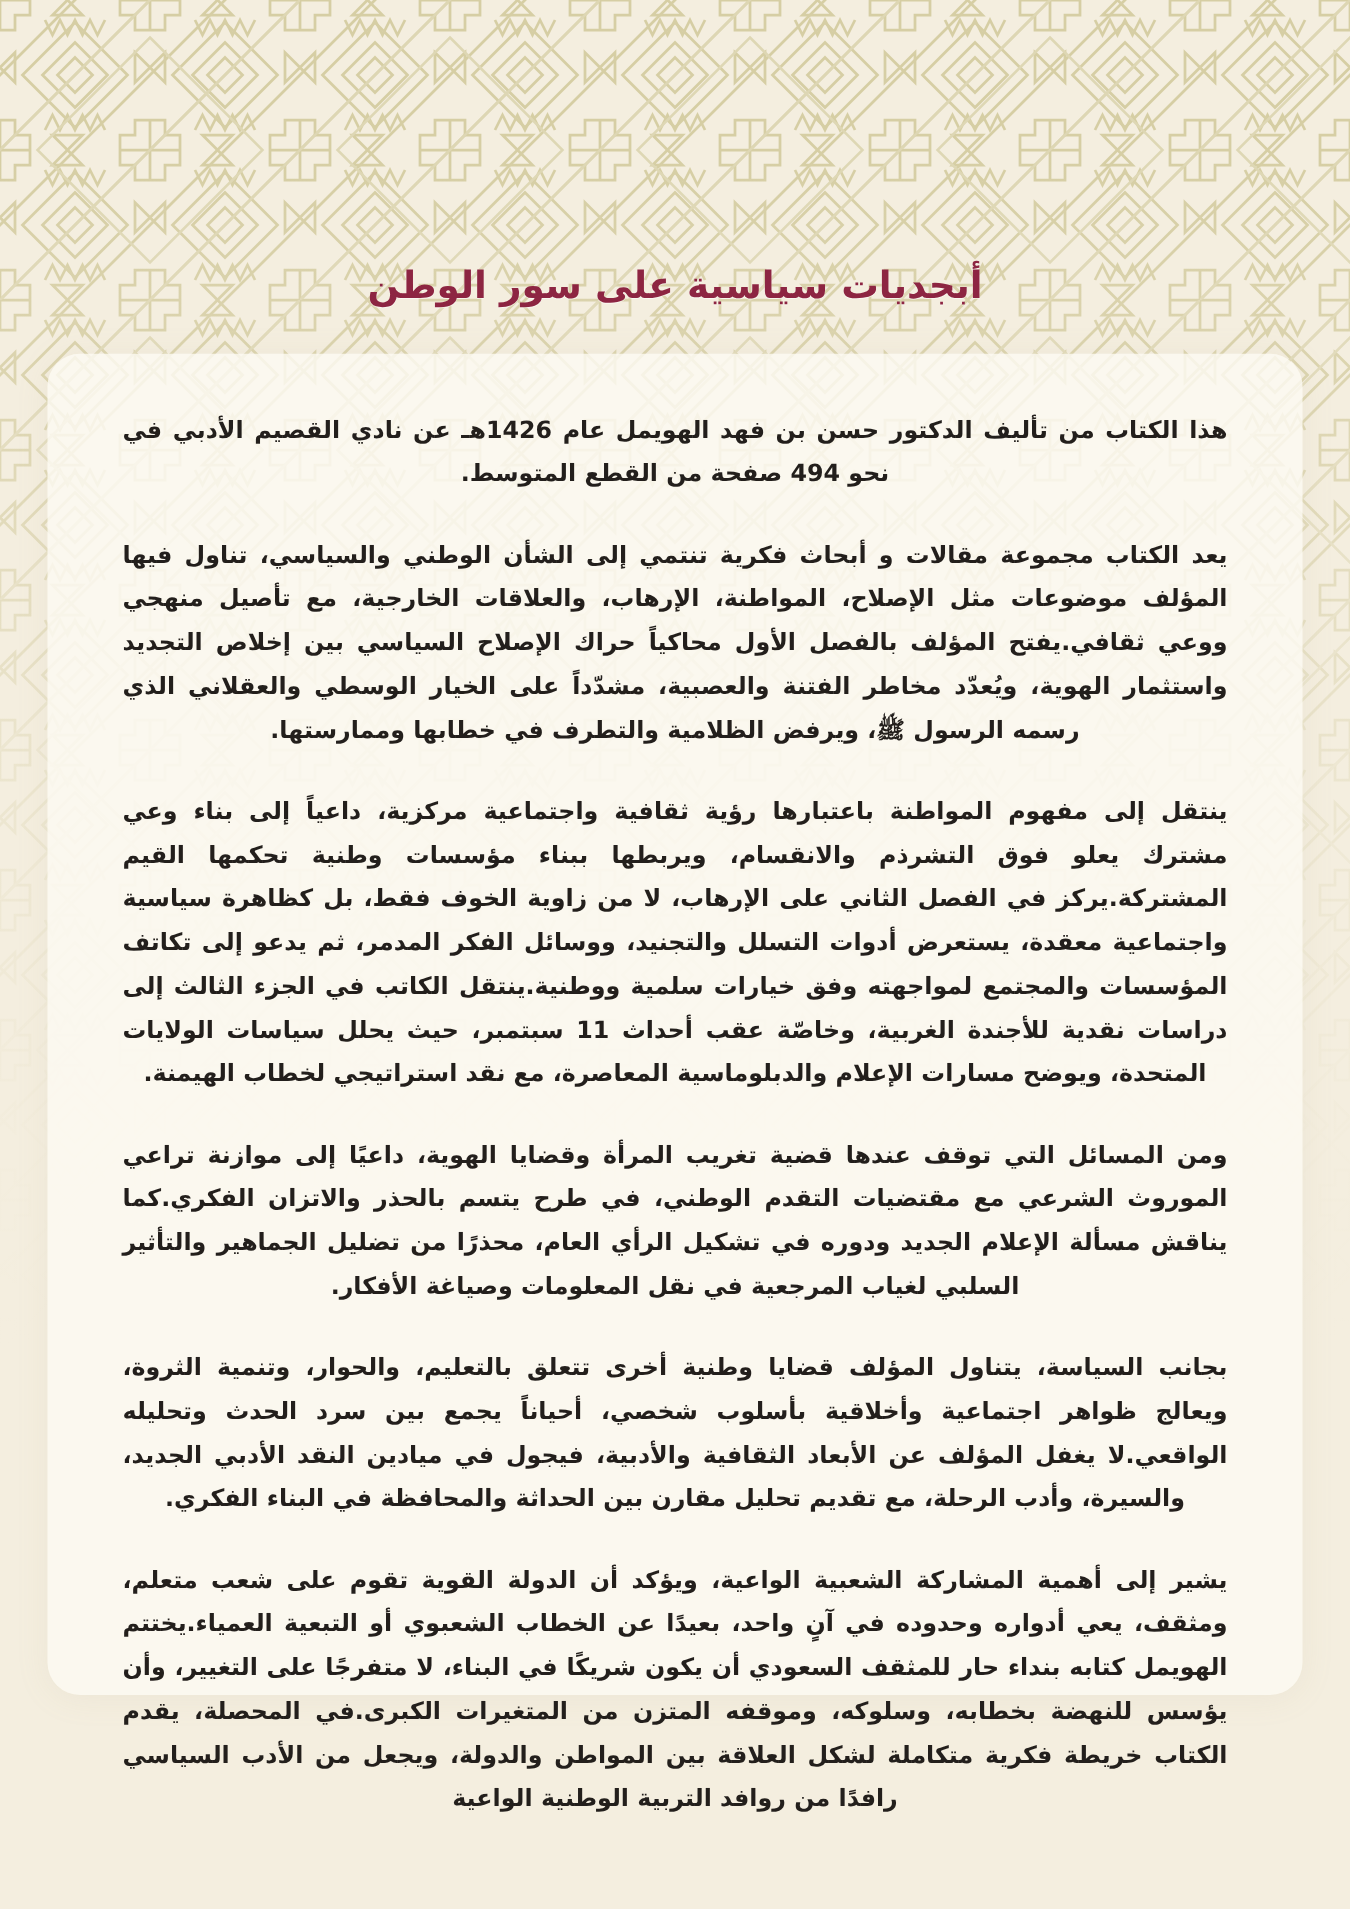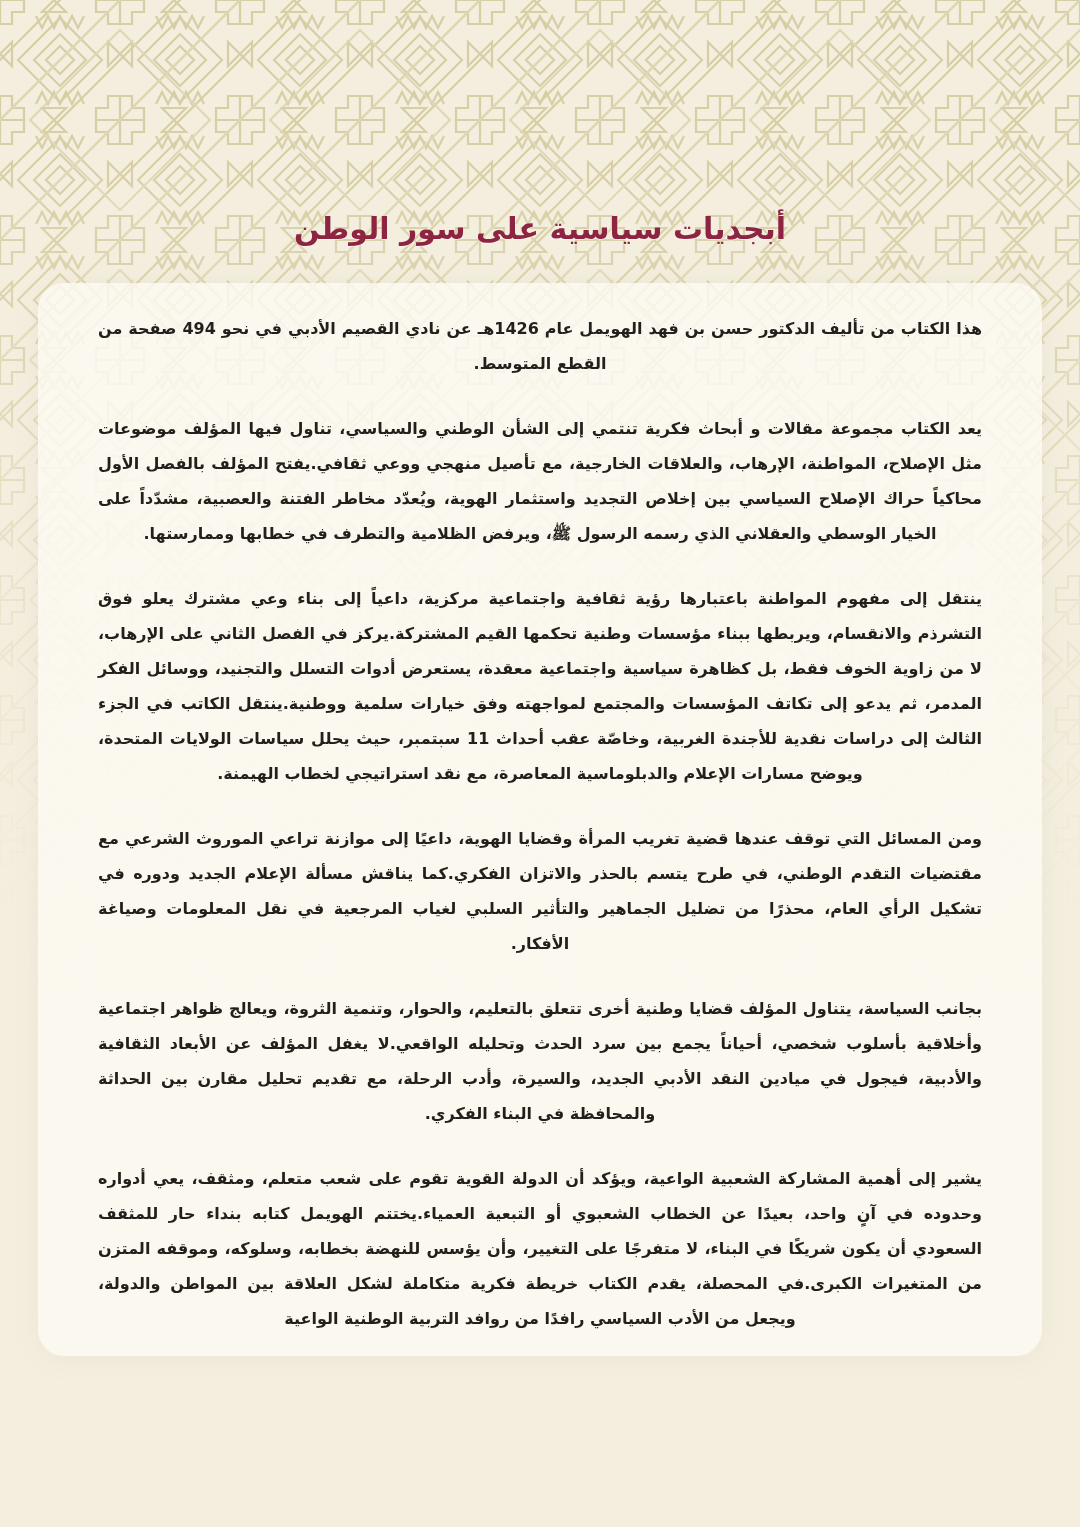--- a/index.html
+++ b/index.html
@@ -79,23 +79,24 @@
     z-index: 4;
     box-sizing: border-box;
     padding: 28px 60px 40px 60px;
   }
   #body-text {
     direction: rtl;
     text-align: justify;
     text-align-last: center;
     font-family: "DejaVu Sans", "Liberation Sans", sans-serif;
     font-weight: bold;
-    font-size: 16px;
+    font-size: 19px;
     line-height: 35px;
     color: #231f1c;
+    margin-top: 16px;
   }
   #body-text p {
     margin: 0 0 30px 0;
   }
   #body-text p:last-child {
     margin-bottom: 0;
   }
 </style>
 </head>
 <body>

